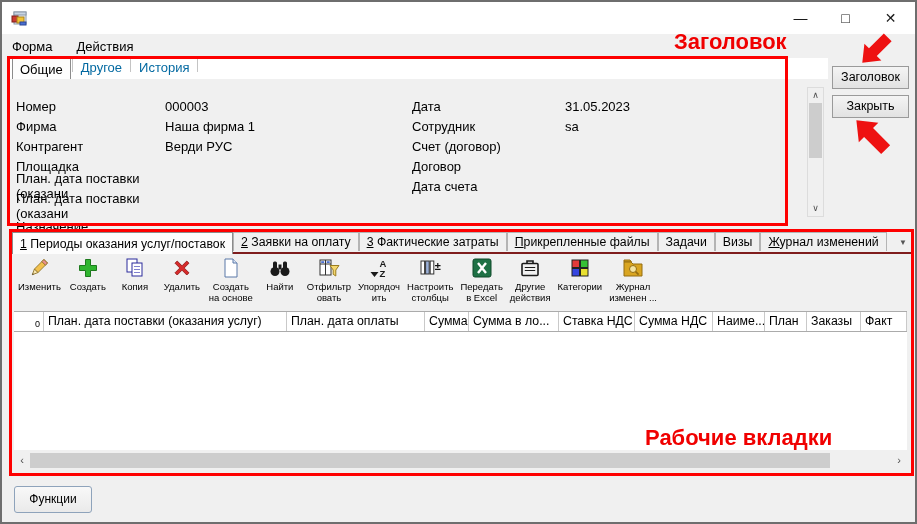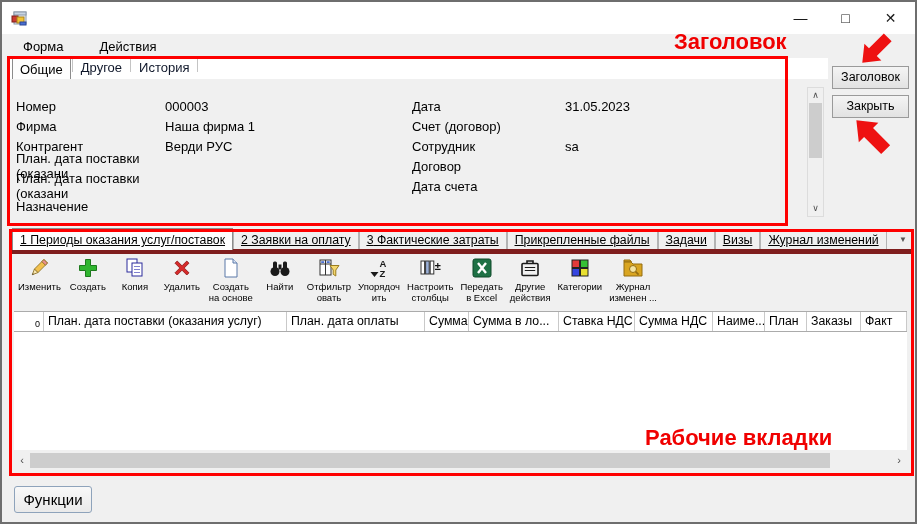--- a/index.html
+++ b/index.html
@@ -10,27 +10,27 @@
   
   .titlebar { position:absolute; left:0; top:0; right:0; height:32px; background:#fff;
               display:flex; align-items:center; }
   .title-icon { width:17px; height:17px; margin:0 8px 0 9px; flex:none; }
   .title-text { font-size:13px; }
   .win-controls { position:absolute; right:2px; top:0; height:32px; display:flex; }
   .win-btn { width:45px; height:32px; text-align:center; line-height:32px; font-size:14px; color:#1a1a1a; }
 
   
   .menubar { position:absolute; left:0; top:32px; right:0; height:24px; display:flex;
-             align-items:center; padding-left:21px;gap:12px; }
+             align-items:center; padding-left:10px; }
   .menu-item { padding:3px 10px 3px 0; margin-right:14px; font-size:13px; }
 
   
   .form-tabstrip { position:absolute; left:8px; top:56px; width:818px; height:21px;
                    background:#fff; display:flex; align-items:flex-start; padding-left:2px; }
-  .htab { padding:2px 7px; color:#0f172a; font-size:13px; height:17px; line-height:15px; }
+  .htab { padding:2px 7px; color:#0369a1; font-size:13px; height:17px; line-height:15px; }
   .htab.active { color:#000; background:#fdfdfd; border:1px solid #8c8c8c; border-bottom:none;
                  height:21px; padding-top:3px; }
   .hsep { width:1px; height:14px; background:#c4c4c4; margin:0 1px 2px 1px; }
 
   .form-area { position:absolute; left:8px; top:77px; width:818px; height:147px; background:#f0f0f0; }
   .fields-col { position:absolute; top:9px;margin-top:8px; }
   .fields-left { left:6px; width:390px; }
   .fields-right { left:402px; width:380px; }
   .frow { height:20px; display:flex; align-items:center; }
   .flabel { flex:none; font-size:13px; }
@@ -52,22 +52,22 @@
   .hscroll .arr.left { left:0; } .hscroll .arr.right { right:0; }
   .hscroll .thumb { position:absolute; left:16px; top:1px; width:800px; height:15px; background:#cdcdcd; }
 
   
   .side-btn { position:absolute; left:830px; width:77px; height:23px; background:linear-gradient(#f4f4f4,#e2e2e2);
               border:1px solid #9a9a9a; text-align:center; line-height:21px; font-size:12.5px; }
   .side-btn.b1 { top:64px; } .side-btn.b2 { top:93px; }
 
   
   .work { position:absolute; left:10px; top:230px; width:901px; height:240px; background:#f0f0f0; }
-  .work-tabstrip { position:relative; height:22px; display:flex; align-items:flex-end;
-                   border-bottom:5px solid #7f1d1d;text-decoration:underline; }
+  .work-tabstrip { position:relative; height:22px; display:flex; 
+                   border-bottom:2px solid #7f1d1d; }
   .wtab { font-size:12.3px; padding:2px 7px; height:19px; background:#f0f0f0;
           border:1px solid #b4b4b4; border-bottom:none; white-space:nowrap; }
   .wtab.active { background:#fdfdfd; border-color:#8c8c8c; height:22px; padding-top:4px;
                  margin-bottom:-1px; position:relative; z-index:1; }
   .wtab-overflow { position:absolute; right:6px; bottom:5px; font-size:8px; color:#555; }
 
   .work-toolbar { position:absolute; left:0; top:22px; width:100%; height:57px; display:flex;
                   align-items:flex-start; padding:2px 0 0 3px; }
   .tbtn { display:flex; flex-direction:column; align-items:center; min-width:46px; padding:0 3px; margin-right:1px; }
   .ticon { width:24px; height:24px; }
@@ -87,21 +87,21 @@
   .box1 { left:5px; top:54px; width:781px; height:170px; }
   .box2 { left:7px; top:227px; width:905px; height:247px; }
   .ann-text { position:absolute; color:#f00000; font-weight:bold; font-size:22px; z-index:6; }
   .ann-header { left:672px; top:27px; }
   .ann-tabs { left:643px; top:423px; }
   .ann-arrow { position:absolute; z-index:7; pointer-events:none; }
 
   
   .func-btn { position:absolute; left:12px; top:484px; width:78px; height:27px; border-radius:3px;
               background:linear-gradient(#f8f8f8,#eaeaea); border:1px solid #8ea3bb;
-              text-align:center; line-height:25px; font-size:15px; }
+              text-align:center; line-height:25px; font-size:12px; }
 </style>
 </head>
 <body>
 
 <div class="window">
 
   <div class="titlebar">
     <svg class="title-icon" viewBox="0 0 17 17">
       <rect x="3" y="2" width="12" height="12" fill="#e9edf2" stroke="#8a97a8"></rect>
       <rect x="3" y="2" width="12" height="3" fill="#c8d4e2" stroke="#8a97a8"></rect>
@@ -138,44 +138,48 @@
         </div>
         <div class="frow">
           <span class="flabel">Фирма</span>
           <span class="fvalue">Наша фирма 1</span>
         </div>
         <div class="frow">
           <span class="flabel">Контрагент</span>
           <span class="fvalue">Верди РУС</span>
         </div>
         <div class="frow">
+          <span class="flabel">Площадка</span>
+          <span class="fvalue"></span>
+        </div>
+        <div class="frow">
           <span class="flabel">План. дата поставки (оказани</span>
           <span class="fvalue"></span>
         </div>
         <div class="frow">
           <span class="flabel">План. дата поставки (оказани</span>
           <span class="fvalue"></span>
         </div>
         <div class="frow">
           <span class="flabel">Назначение</span>
           <span class="fvalue"></span>
         </div>
       </div>
     <div class="fields-col fields-right">
         <div class="frow">
           <span class="flabel">Дата</span>
           <span class="fvalue">31.05.2023</span>
         </div>
         <div class="frow">
-          <span class="flabel">Счет (договор)</span>
-          <span class="fvalue"></span>
-        </div>
-        <div class="frow">
           <span class="flabel">Сотрудник</span>
           <span class="fvalue">sa</span>
+        </div>
+        <div class="frow">
+          <span class="flabel">Счет (договор)</span>
+          <span class="fvalue"></span>
         </div>
         <div class="frow">
           <span class="flabel">Договор</span>
           <span class="fvalue"></span>
         </div>
         <div class="frow">
           <span class="flabel">Дата счета</span>
           <span class="fvalue"></span>
         </div>
       </div>

